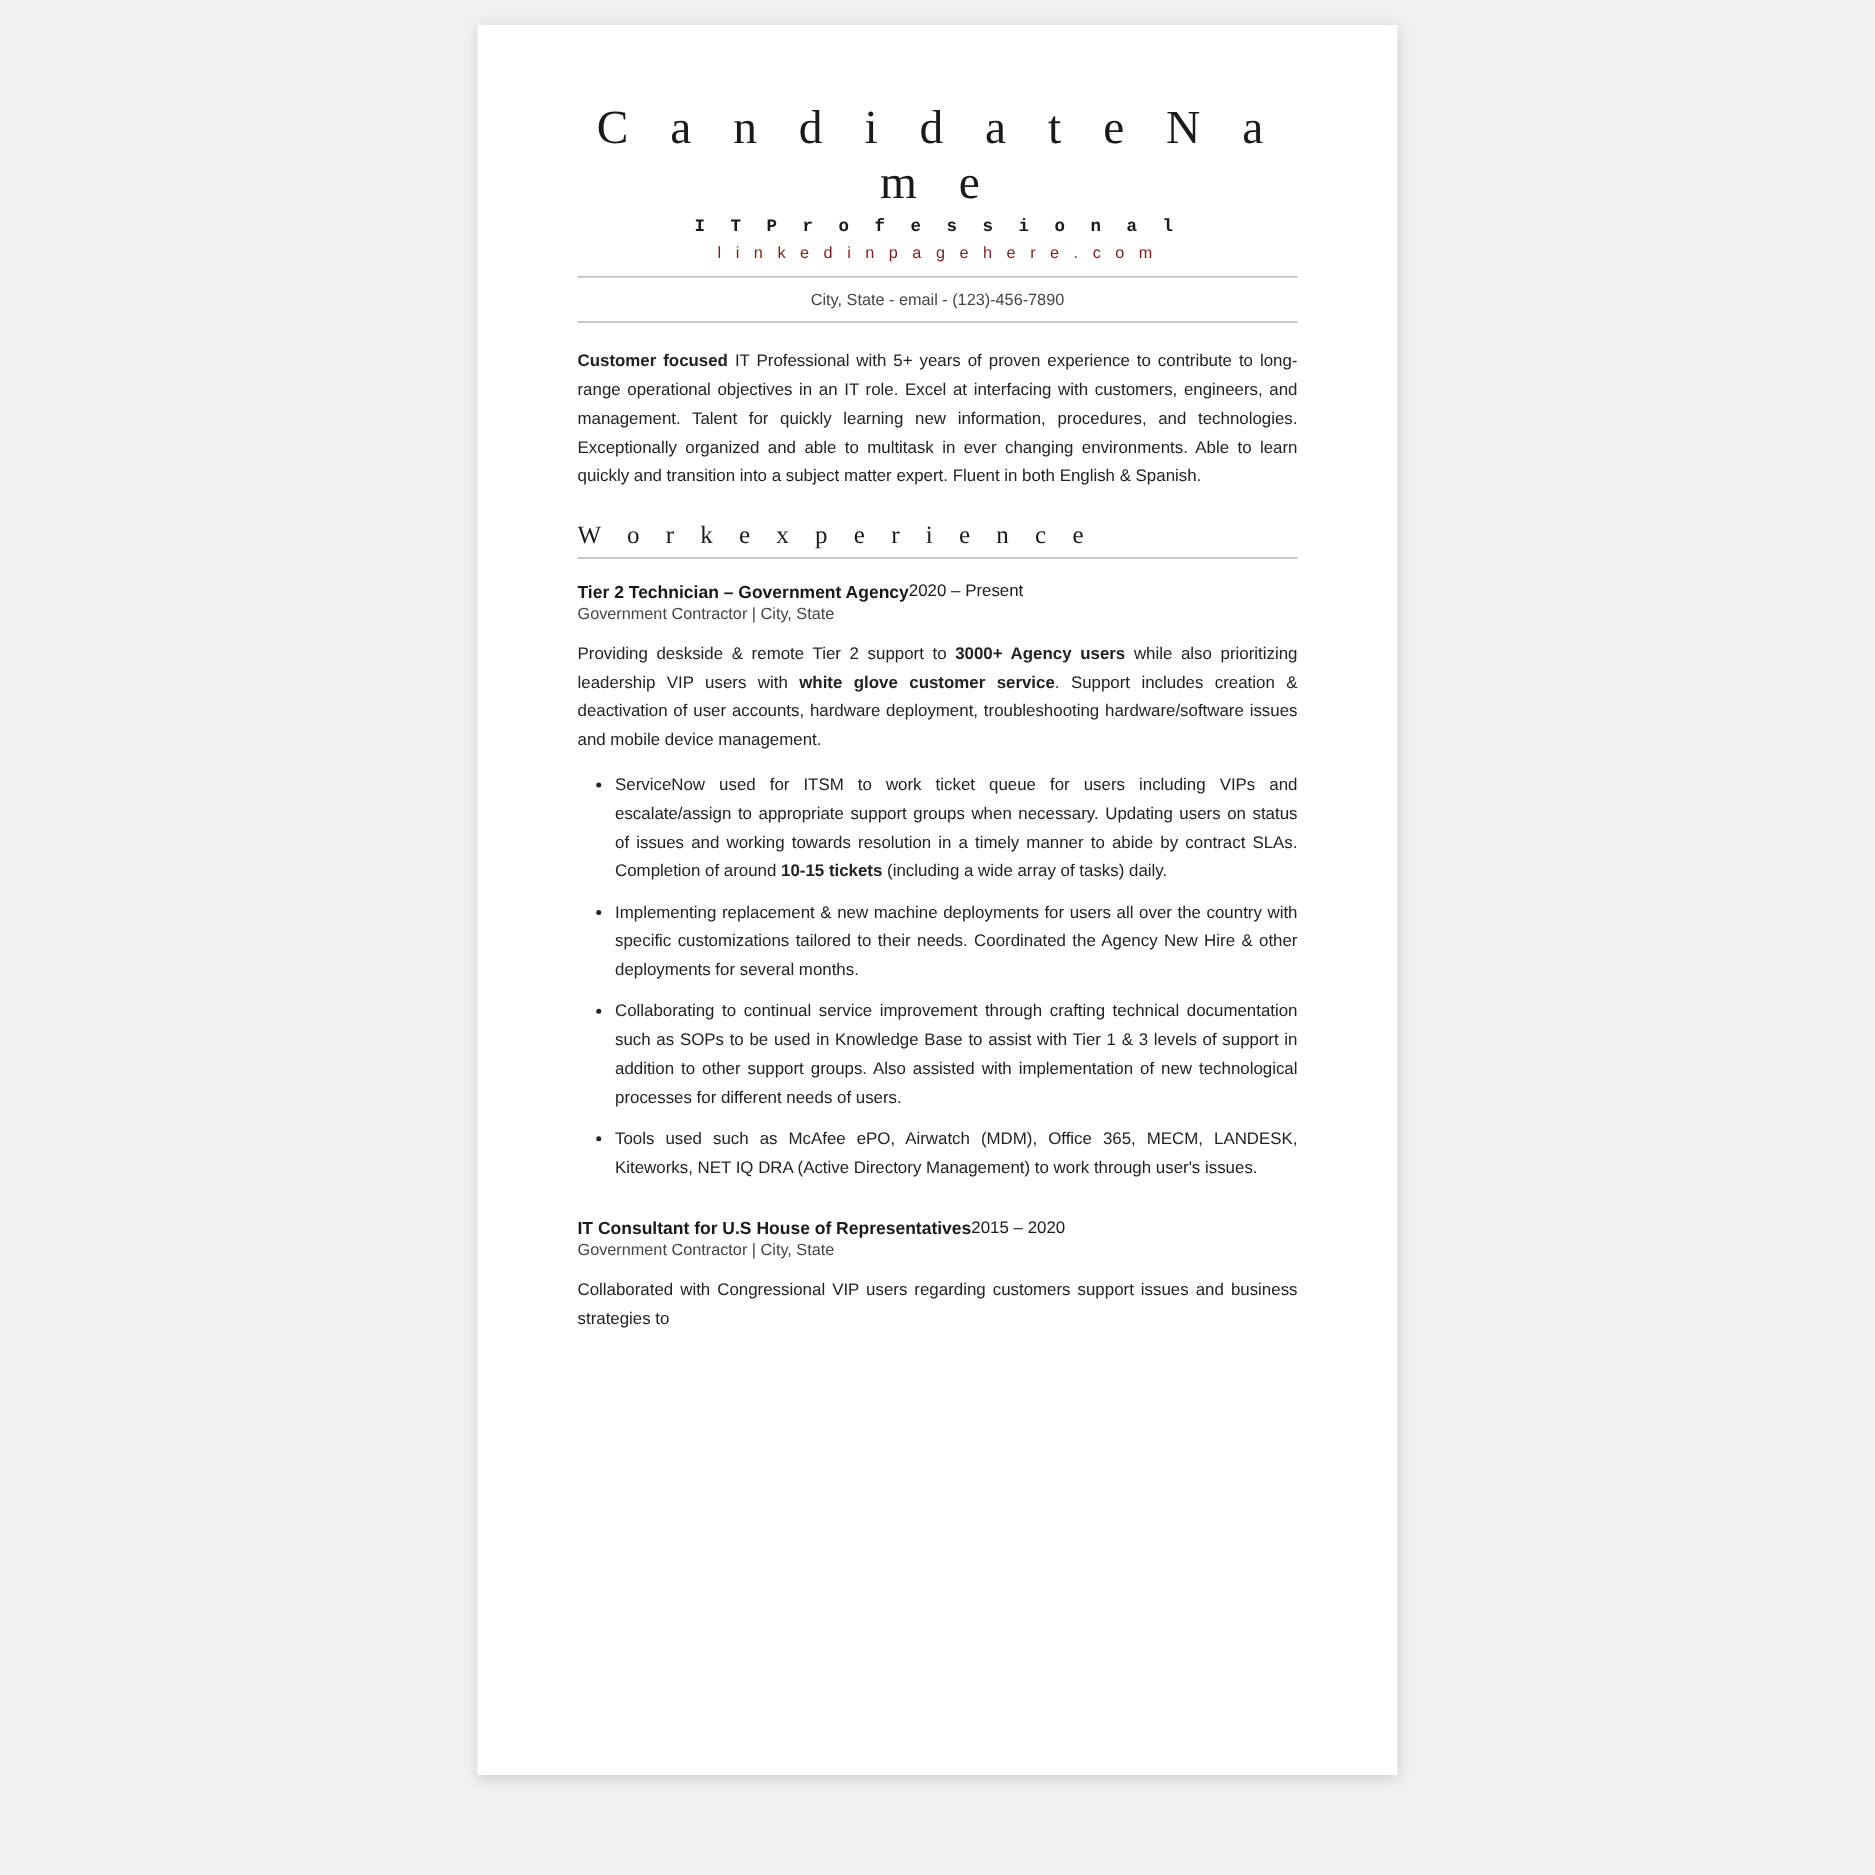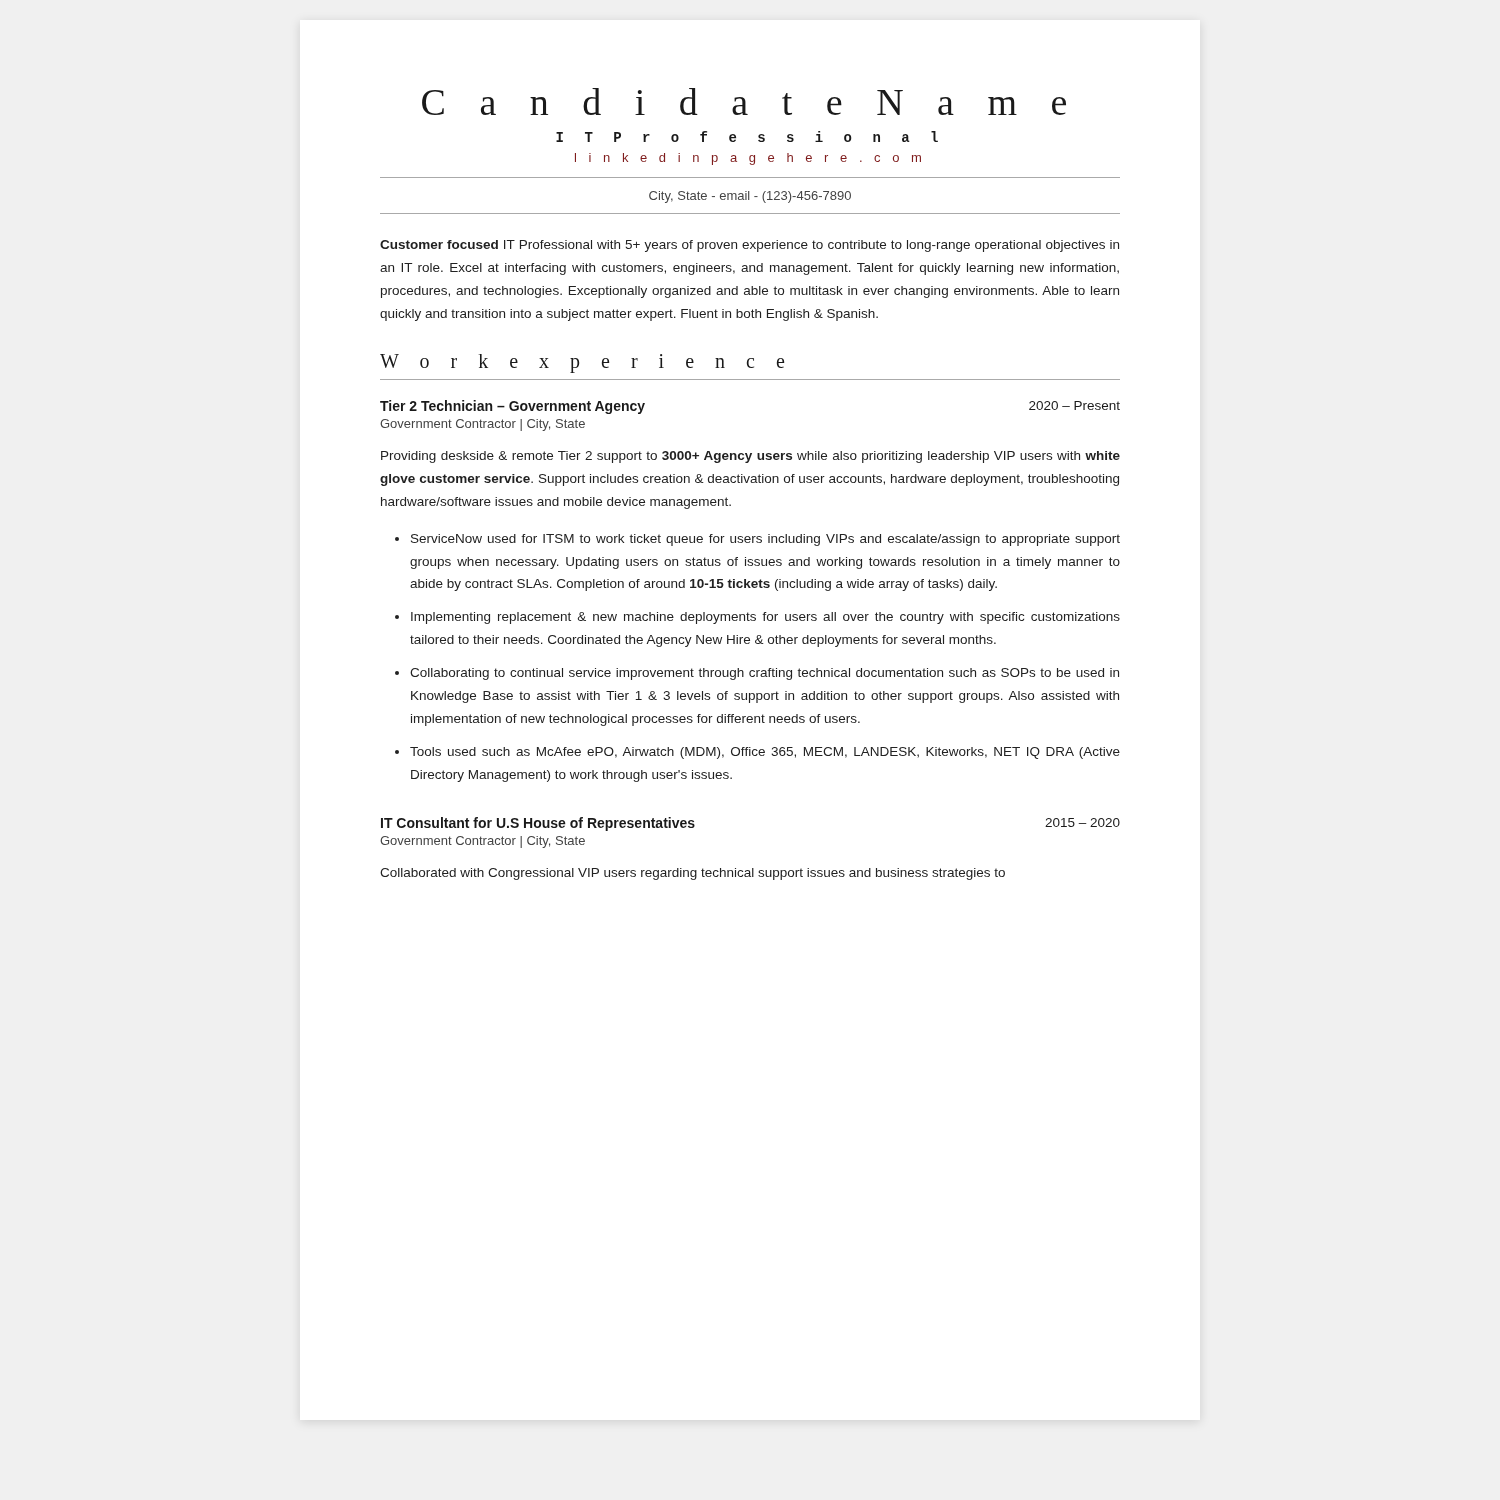--- a/index.html
+++ b/index.html
@@ -12,21 +12,21 @@
       background: #f0f0f0;
       display: flex;
       justify-content: center;
       align-items: flex-start;
       padding: 20px;
       font-family: Georgia, 'Times New Roman', serif;
     }
 
     .resume-page {
       background: #ffffff;
-      width: 900px;
+      width: 736px;
       min-height: 1400px;
       padding: 60px 80px;
       box-shadow: 0 2px 10px rgba(0,0,0,0.15);
     }
 
     .header {
       text-align: center;
       margin-bottom: 10px;
     }
 
@@ -102,21 +102,21 @@
       border-top: 1px solid #aaa;
       margin-bottom: 18px;
     }
 
     .job-block {
       margin-bottom: 28px;
     }
 
     .job-header-row {
       display: flex;
-      justify-content: space-between;
+      justify-content: flex-start;
       align-items: flex-start;
       margin-bottom: 2px;
     }
 
     .job-title {
       font-family: Arial, sans-serif;
       font-size: 14px;
       font-weight: bold;
       color: #1a1a1a;
     }
@@ -211,19 +211,19 @@
     </div>
 
     <div class="job-block">
       <div class="job-header-row">
         <div class="job-title">IT Consultant for U.S House of Representatives</div>
         <div class="job-date">2015 – 2020</div>
       </div>
       <div class="job-meta">Government Contractor | City, State</div>
 
       <div class="job-description">
-        Collaborated with Congressional VIP users regarding technical support issues and business strategies to
+        Collaborated with Congressional VIP users regarding customers support issues and business strategies to
       </div>
     </div>
 
   </div>
 
 </div>
 
 </body></html>

